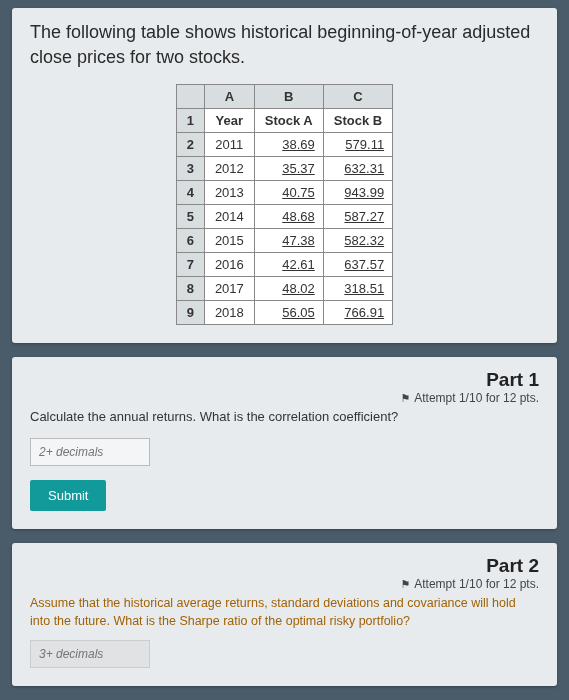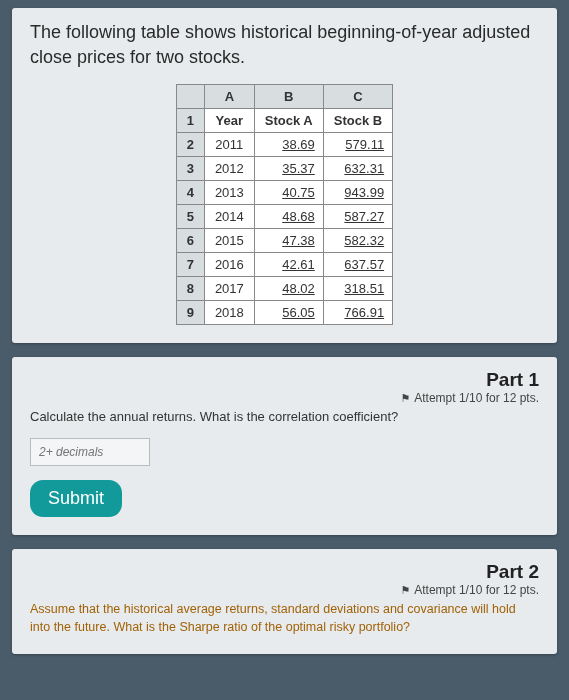--- a/index.html
+++ b/index.html
@@ -98,23 +98,23 @@
       border: 1px solid #bbb;
       background: #f4f5f6;
       margin-bottom: 14px;
       display: block;
     }
     .submit-btn {
       background: #129a9a;
       color: #fff;
       border: none;
       padding: 8px 18px;
-      font-size: 18px;
+      font-size: 13px;
       cursor: pointer;
-      border-radius: 13px;
+      border-radius: 2px;
     }
     .part2-desc {
       font-size: 12.5px;
       color: #a16207;
       line-height: 1.4;
     }
     .disabled-input {
       width: 120px;
       padding: 6px 8px;
       font-size: 12px;
@@ -218,13 +218,14 @@
 
 <div class="card">
   <div class="part-header">
     <div class="part-title">Part 2</div>
     <div class="attempt-wrap">
       <span class="flag-icon">⚑</span>
       <span>Attempt 1/10 for 12 pts.</span>
     </div>
   </div>
   <div class="part2-desc">Assume that the historical average returns, standard deviations and covariance will hold into the future. What is the Sharpe ratio of the optimal risky portfolio?</div>
+  <input type="text" class="disabled-input" placeholder="3+ decimals" style="">
 </div>
 
 </body></html>

